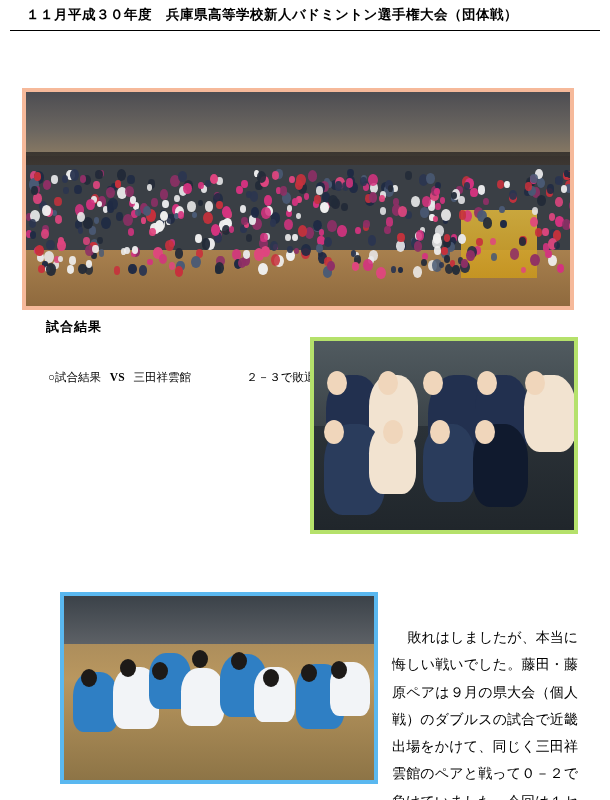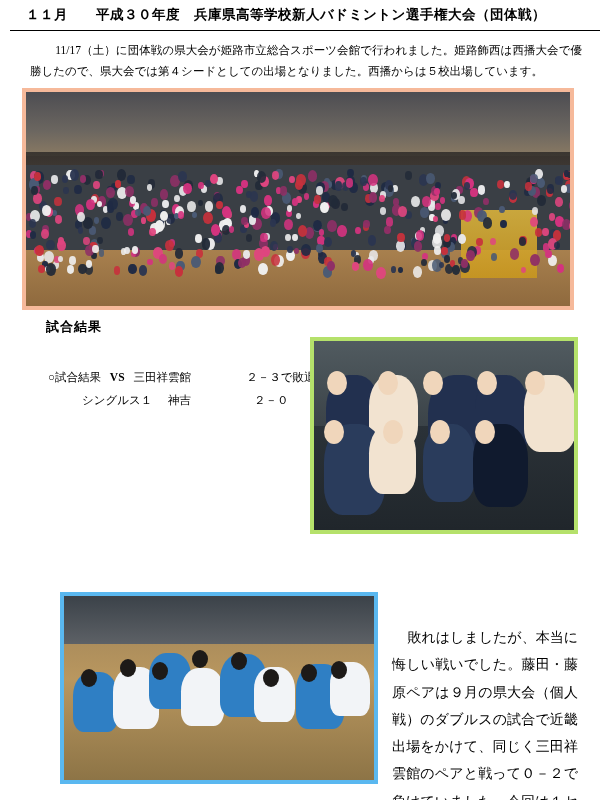--- a/index.html
+++ b/index.html
@@ -26,21 +26,20 @@
     position: absolute;
     left: 26px;
     top: 6px;
     width: 560px;
     font-size: 13.5px;
     font-weight: bold;
     letter-spacing: 0.5px;
     white-space: nowrap;
   }
   .header .month {
-    margin-right: 28px;
   }
   .rule {
     position: absolute;
     left: 10px;
     top: 30px;
     width: 590px;
     height: 0;
     border-top: 1px solid #000;
   }
 
@@ -214,21 +213,20 @@
 </head>
 <body>
 
 <div class="page">
 
   <div class="header">
     <span class="month">１１月</span><span>平成３０年度　兵庫県高等学校新人バドミントン選手権大会（団体戦）</span>
   </div>
   <div class="rule"></div>
 
-  <div class="intro">11/17（土）に団体戦の県大会が姫路市立総合スポーツ会館で行われました。姫路飾西は西播大会で優勝したので、県大会では第４シードとしての出場となりました。西播からは５校出場しています。</div>
 
   <div class="photo-top">
     <div class="sky"></div>
     <div class="wallband"></div>
     <div class="crowd"></div>
     <div class="floor"></div>
     <div class="bann"></div>
     <div id="top-dots">
         <div class="dot" style="width: 7.45207px; height: 9.31509px; left: 56.079%; top: 41.3118%; background: rgb(31, 42, 68); opacity: 0.916481;"></div>
         <div class="dot" style="width: 7.53191px; height: 9.41489px; left: 7.8558%; top: 76.4281%; background: rgb(240, 240, 240); opacity: 0.911624;"></div>
@@ -667,23 +665,20 @@
 
   <div class="results">
     <div style="height:14px"></div>
     <div class="row row-semi">
       <span class="r-label">○試合結果</span>
       <span class="vs">VS</span>
       <span class="opp">三田祥雲館</span>
       <span class="score">２－３で敗退</span>
     </div>
 
-    <div class="sub">
-      <span class="ev">シングルス１</span><span class="nm">神吉</span><span class="sc">２－０</span>
-    </div>
   </div>
 
   <div class="photo-team">
     <div class="bg-top"></div>
     <div class="bg-bot"></div>
     <div id="team-people">
         <div class="p" style="width: 54.0515px; height: 81.0773px; left: 4.49048%; top: 18%; background: rgb(34, 48, 79);"></div>
         <div class="p" style="width: 20px; height: 24px; border-radius: 50%; left: 5.1183%; top: 16%; background: rgb(240, 214, 187);"></div>
         <div class="p" style="width: 48.7574px; height: 73.1361px; left: 21.1%; top: 18%; background: rgb(242, 227, 208);"></div>
         <div class="p" style="width: 20px; height: 24px; border-radius: 50%; left: 24.7813%; top: 16%; background: rgb(240, 214, 187);"></div>

